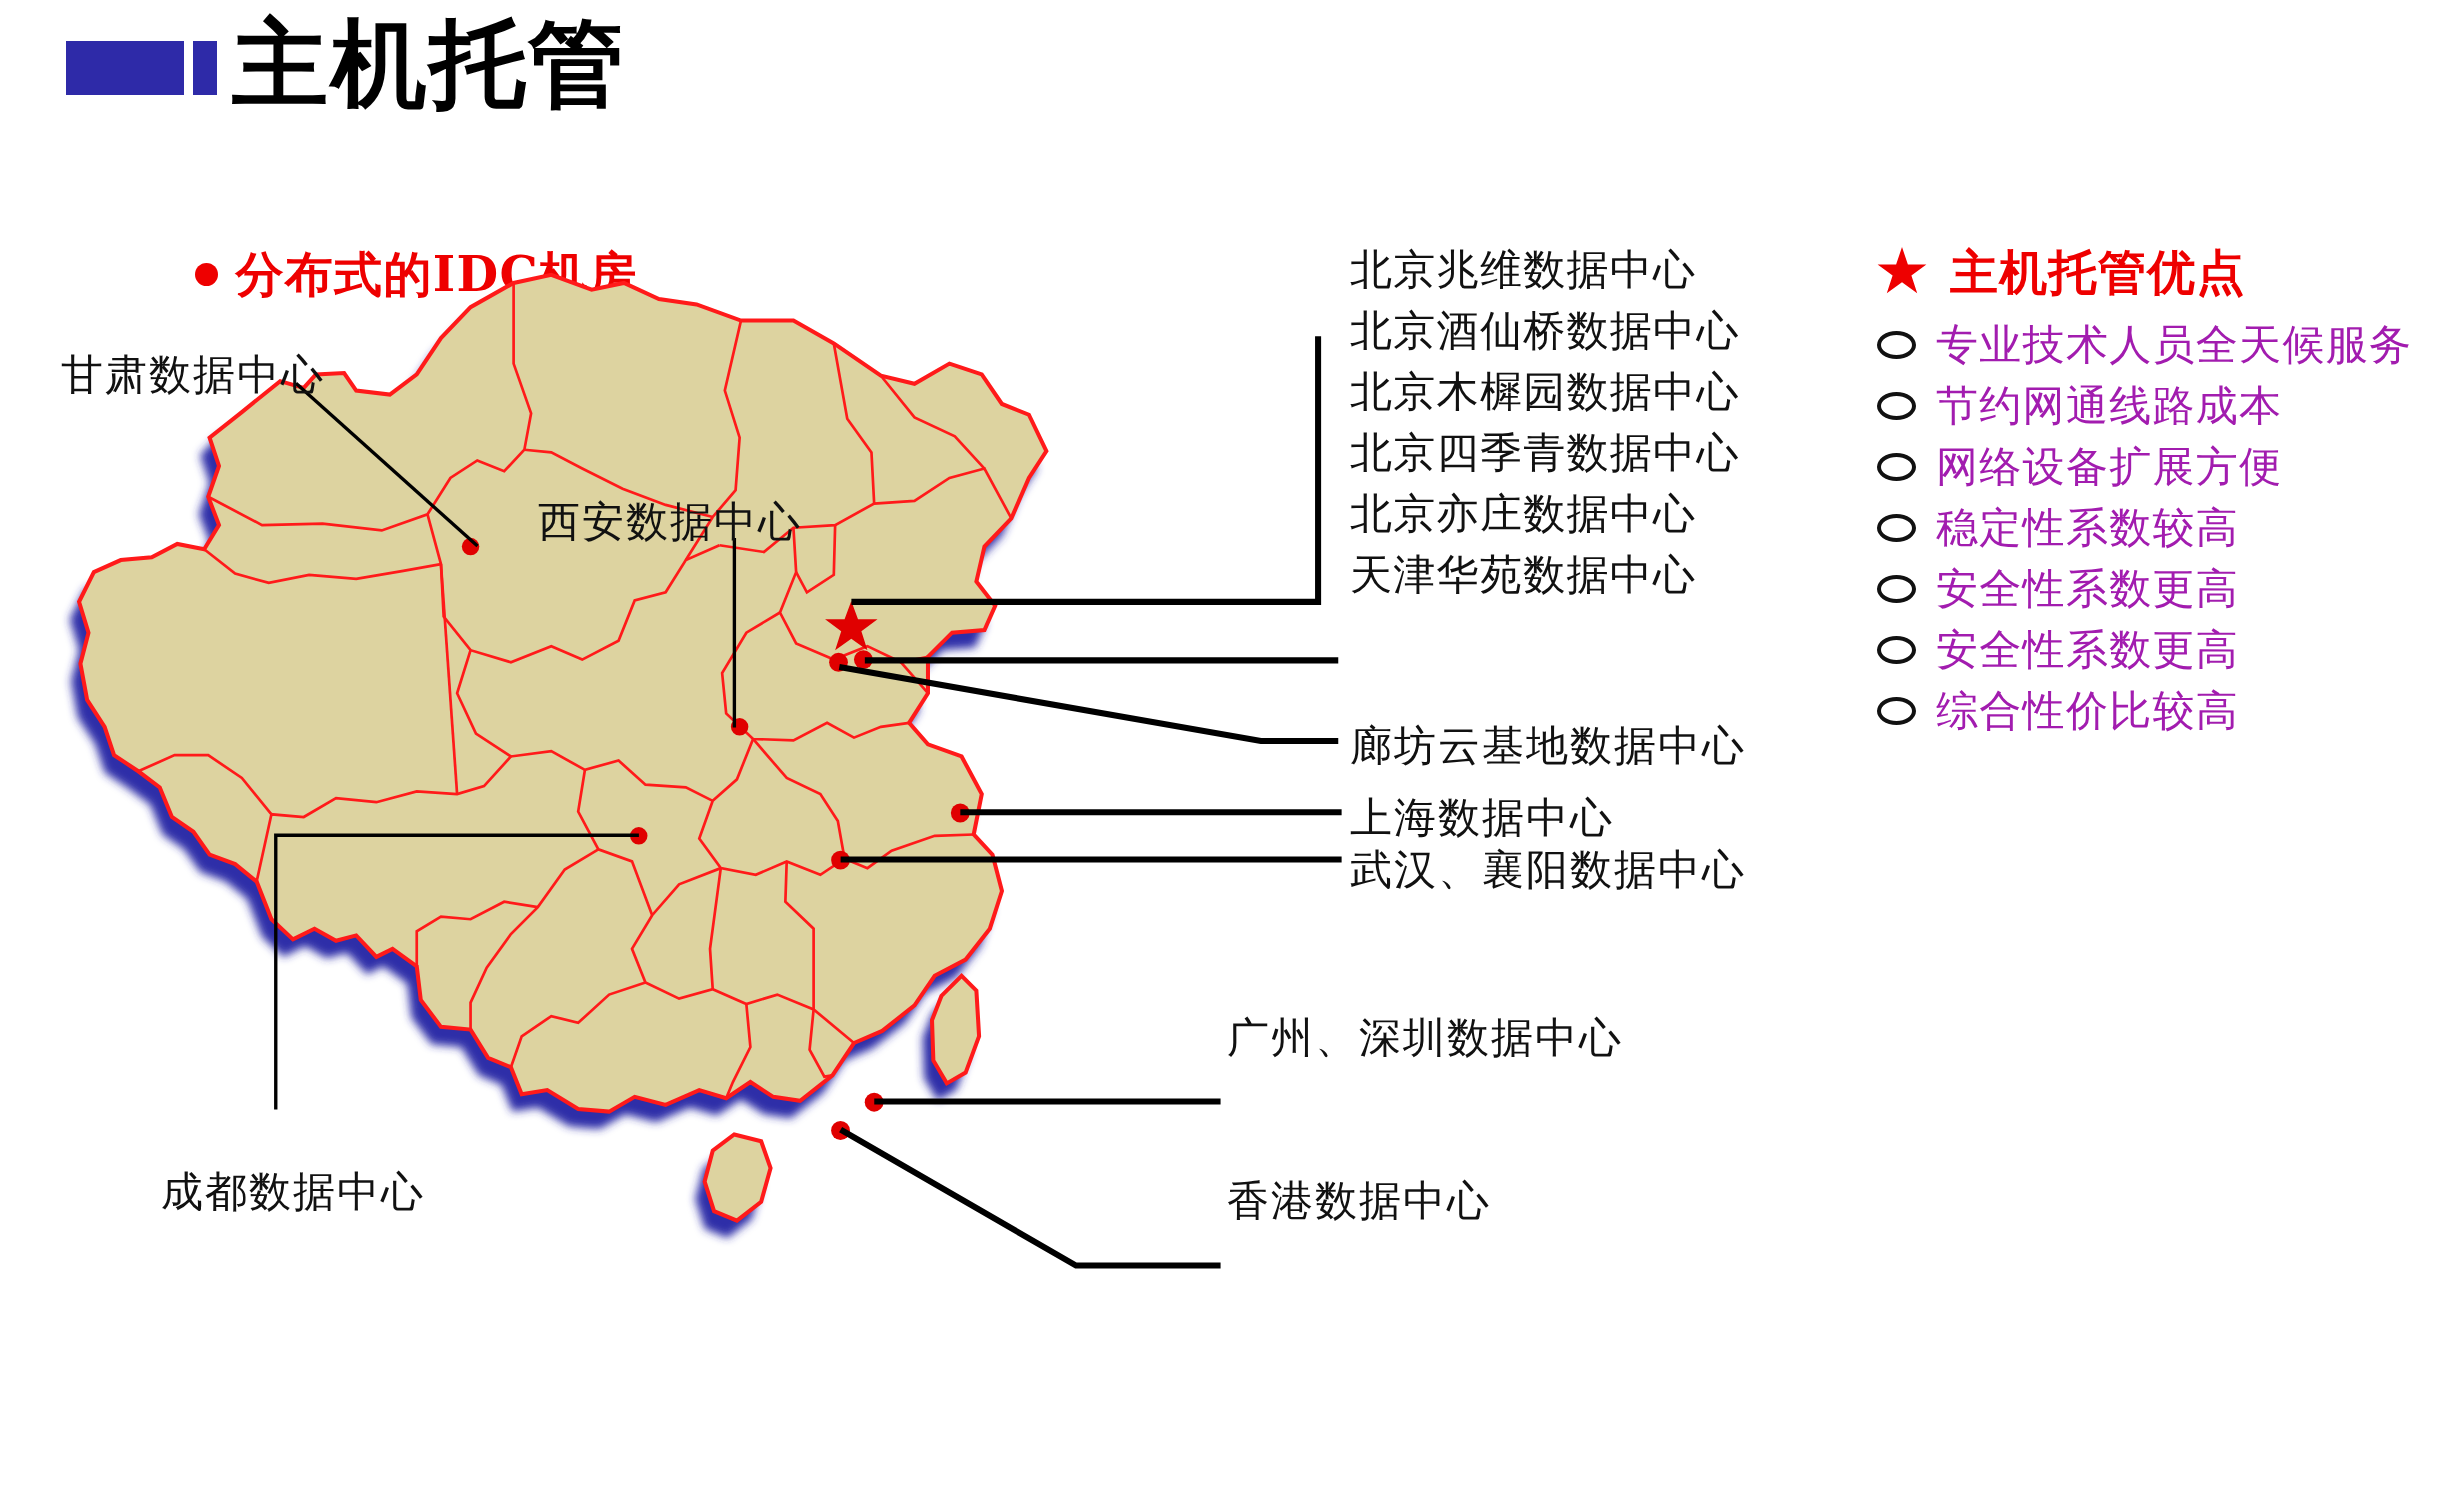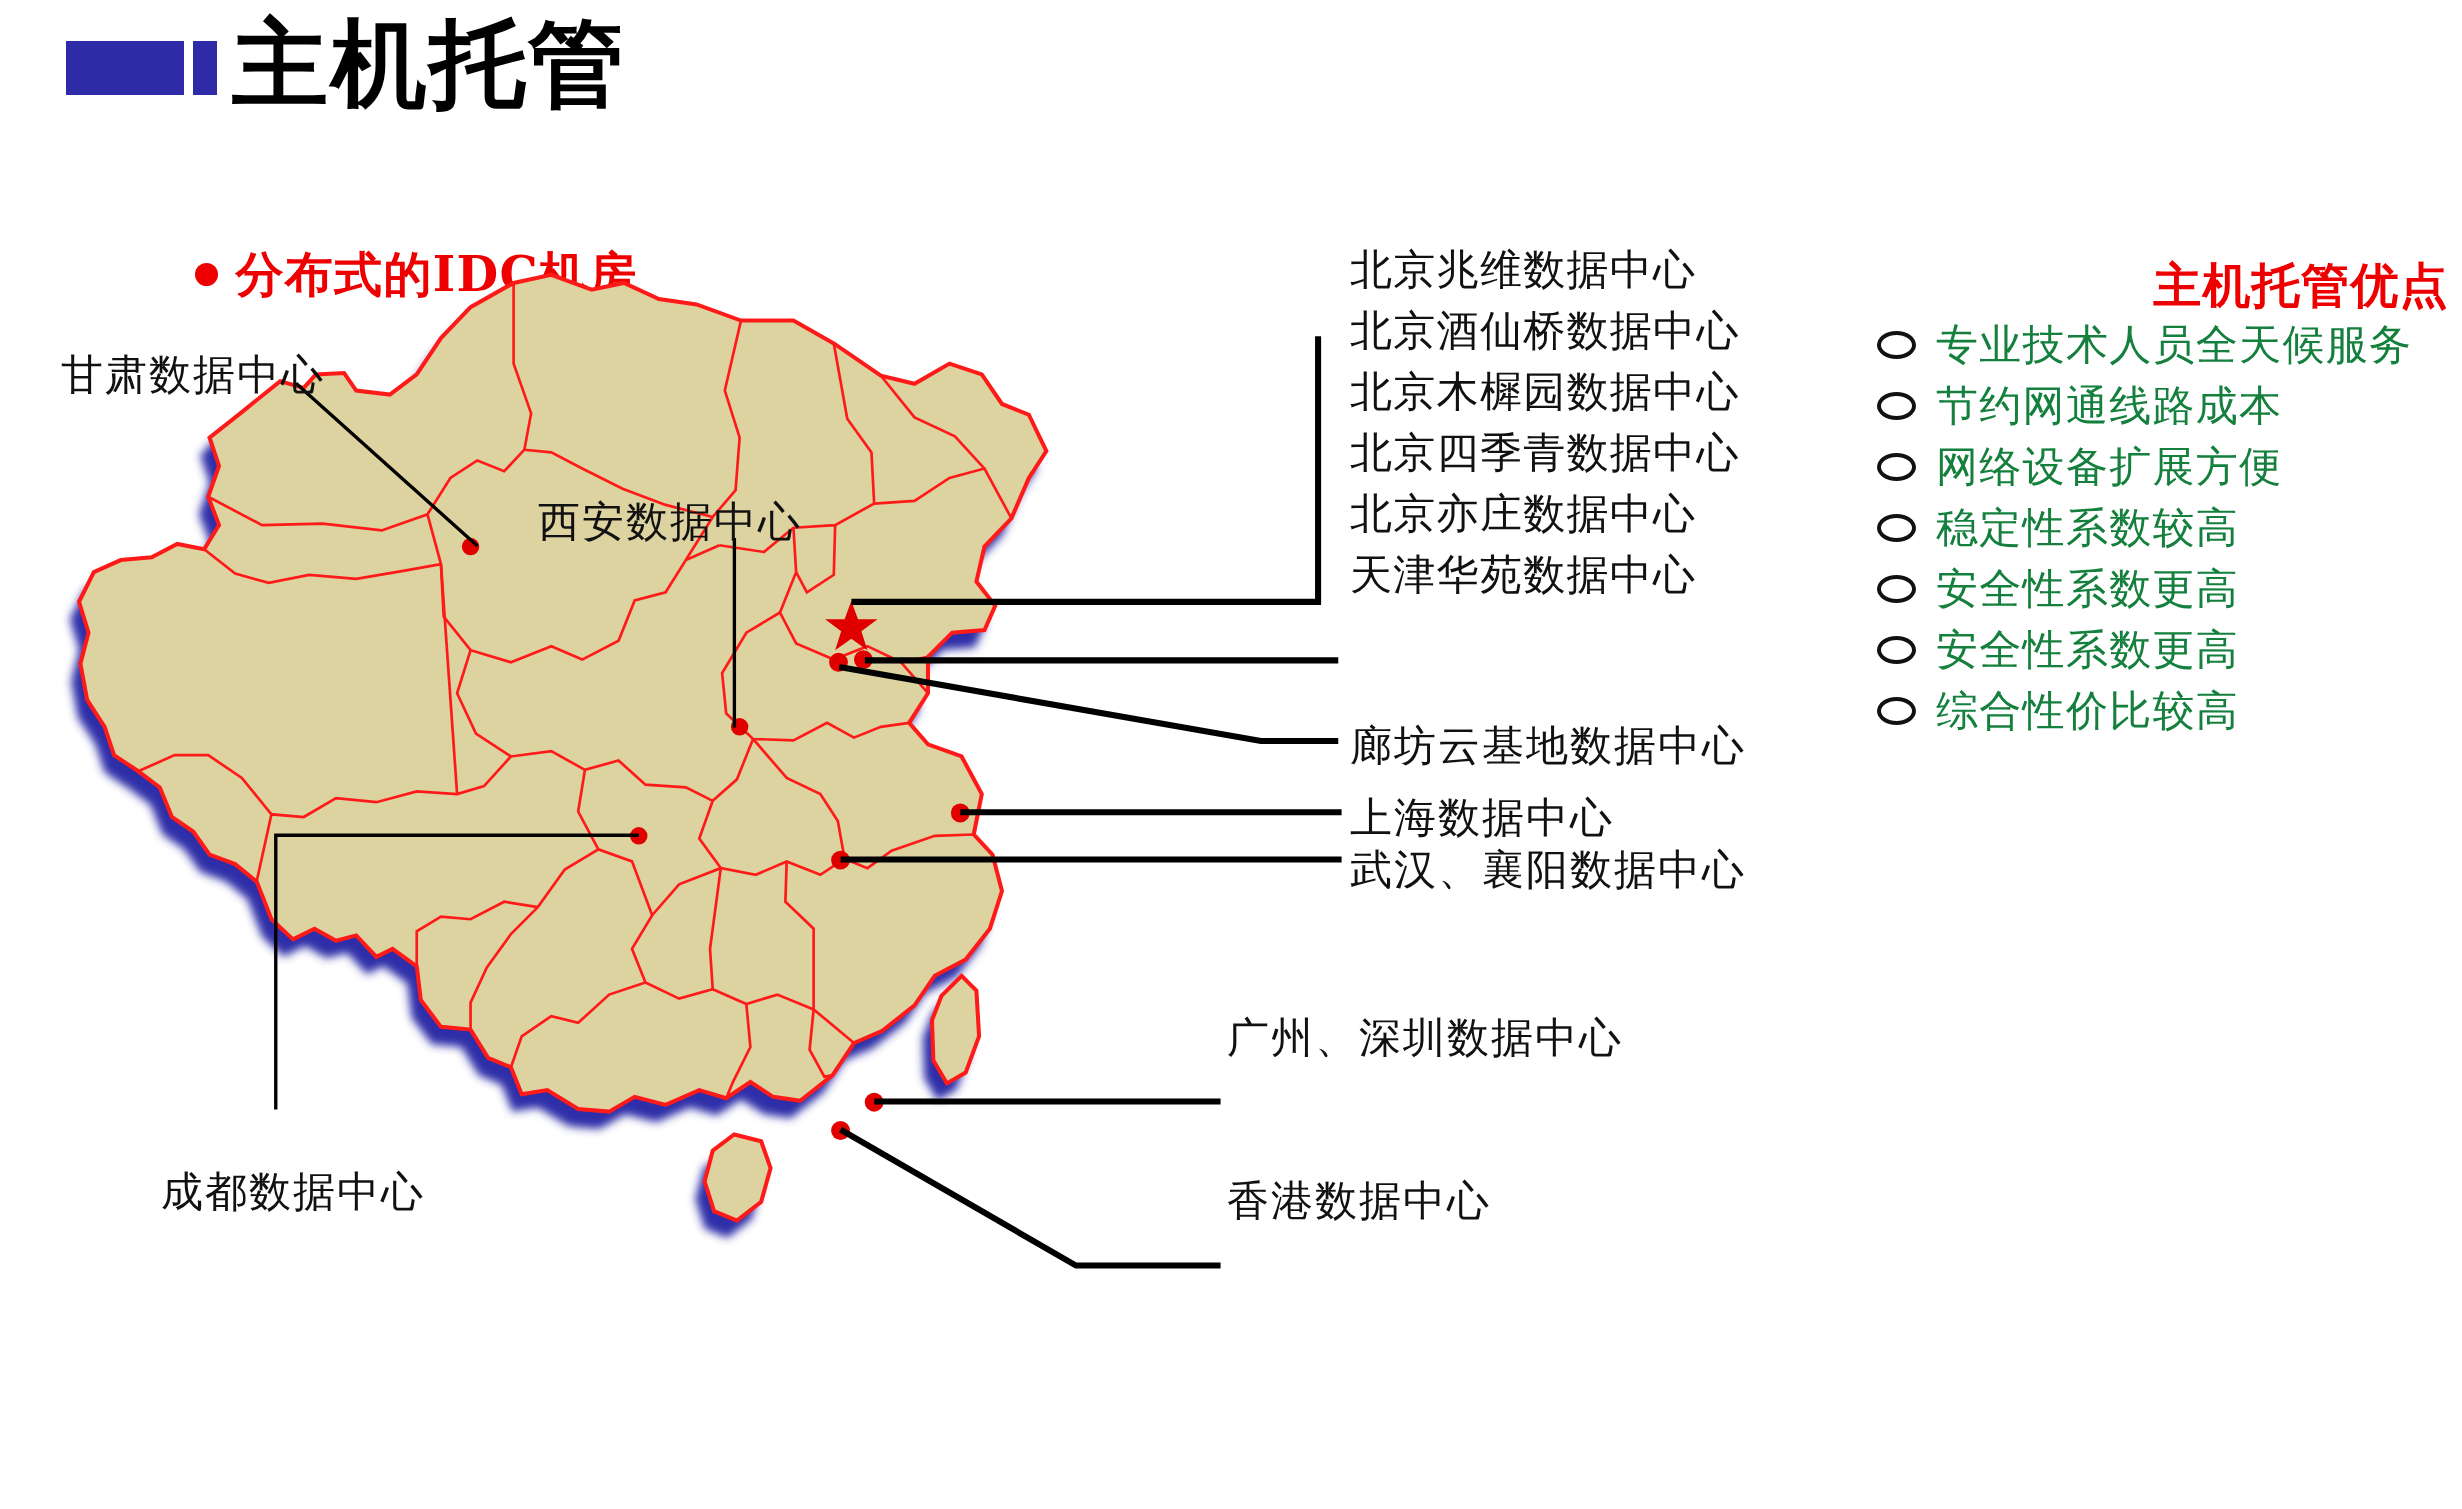--- a/index.html
+++ b/index.html
@@ -47,29 +47,29 @@
   #lbl-shanghai{left:1350px;top:794px;}
   #lbl-wuhan{left:1350px;top:846px;}
   #lbl-gz{left:1227px;top:1014px;}
   #lbl-hk{left:1227px;top:1177px;}
 
   
   #lines{pointer-events:none;}
 
   
   #rpanel{position:absolute;left:1877px;top:235px;width:572px;}
-  #rp-head{display:flex;align-items:flex-end;gap:23px;height:74px;flex-direction:column;}
+  #rp-head{display:flex;align-items:center;gap:23px;height:74px;}
   #rp-head .star{width:50px;height:50px;background:var(--red);
      clip-path:polygon(50% 0%,61.8% 35.2%,98.8% 35.2%,68.8% 57%,80.4% 92.4%,50% 70.6%,19.6% 92.4%,31.2% 57%,1.2% 35.2%,38.2% 35.2%);}
   #rp-head .t{font-size:48px;line-height:54px;color:var(--red);font-weight:bold;
       font-family:"DejaVu Sans","Liberation Sans",sans-serif;letter-spacing:1.3px;}
   #rp-list{margin-top:5.4px;}
   #rp-list .li{display:flex;align-items:center;height:61px;gap:20px;}
   #rp-list .li .ring{width:31px;height:20px;border:4px solid #111;border-radius:50%;flex:0 0 auto;}
-  #rp-list .li .t{font-size:42px;line-height:48px;color:#15803d;white-space:nowrap;
+  #rp-list .li .t{font-size:42px;line-height:48px;color:#a21caf;white-space:nowrap;
       font-family:"DejaVu Serif","Liberation Serif",serif;letter-spacing:1.3px;}
 
   :root{--brand:#2e2aa8;--red:#ee0000;--land:#ddd3a0;--border:#ff1a1a;--sea:#2f2fa8;}
 </style>
 </head>
 <body>
 
 <div id="header">
   <div id="hdr-sq"></div>
   <div id="hdr-bar"></div>

